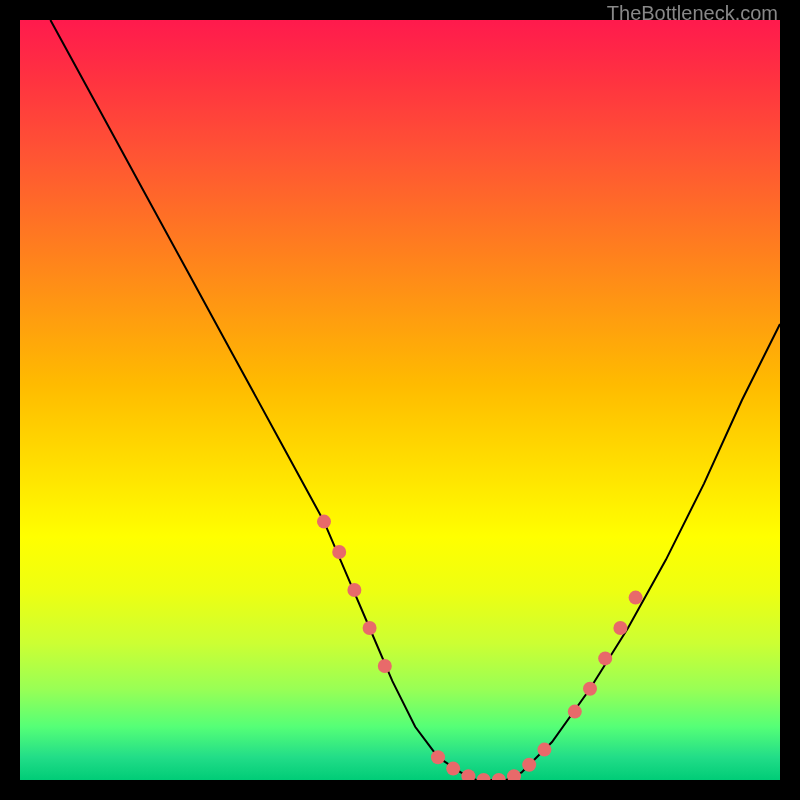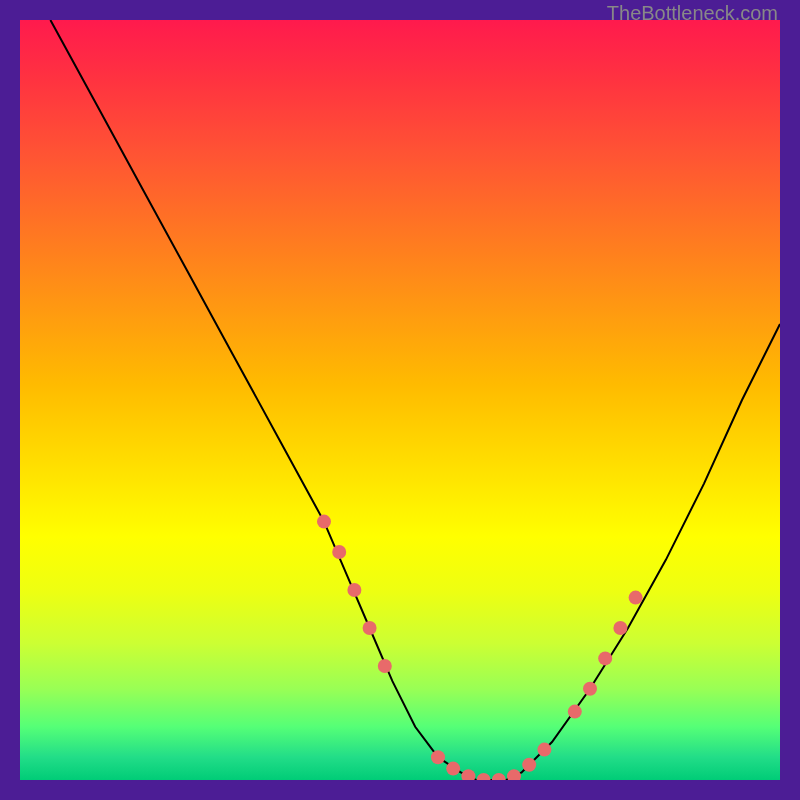--- a/index.html
+++ b/index.html
@@ -4,21 +4,21 @@
 <style>
   body {
     margin: 0;
     padding: 0;
     background: #fff;
   }
   .chart-container {
     width: 800px;
     height: 800px;
     position: relative;
-    background: #4c1d95;
+    background: #000000;
   }
   .plot-area {
     position: absolute;
     left: 20px;
     top: 20px;
     width: 760px;
     height: 760px;
     background: linear-gradient(to bottom,
       #ff1a4d 0%,
       #ff3340 8%,

